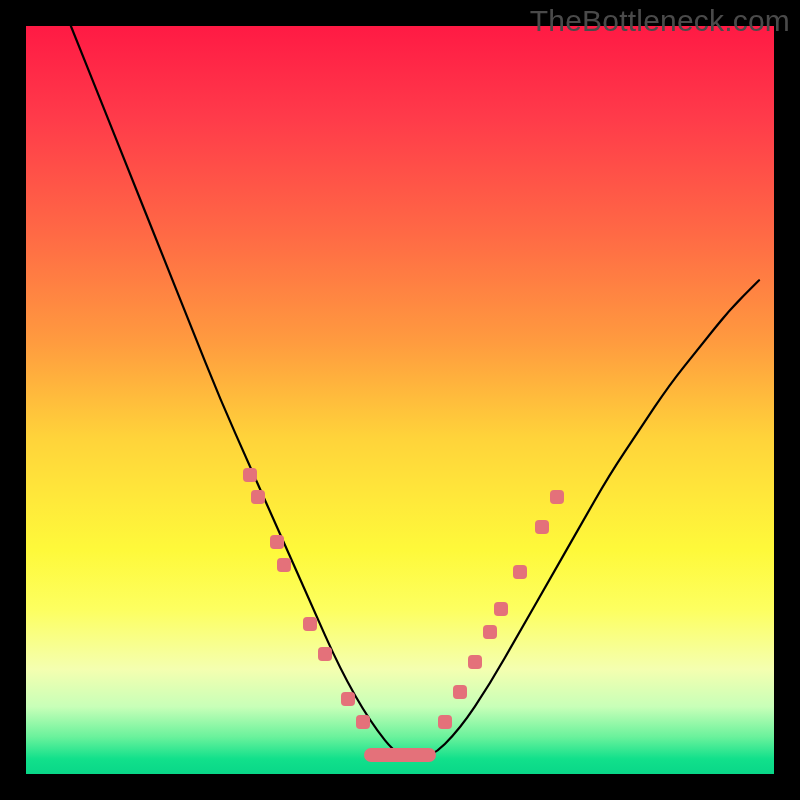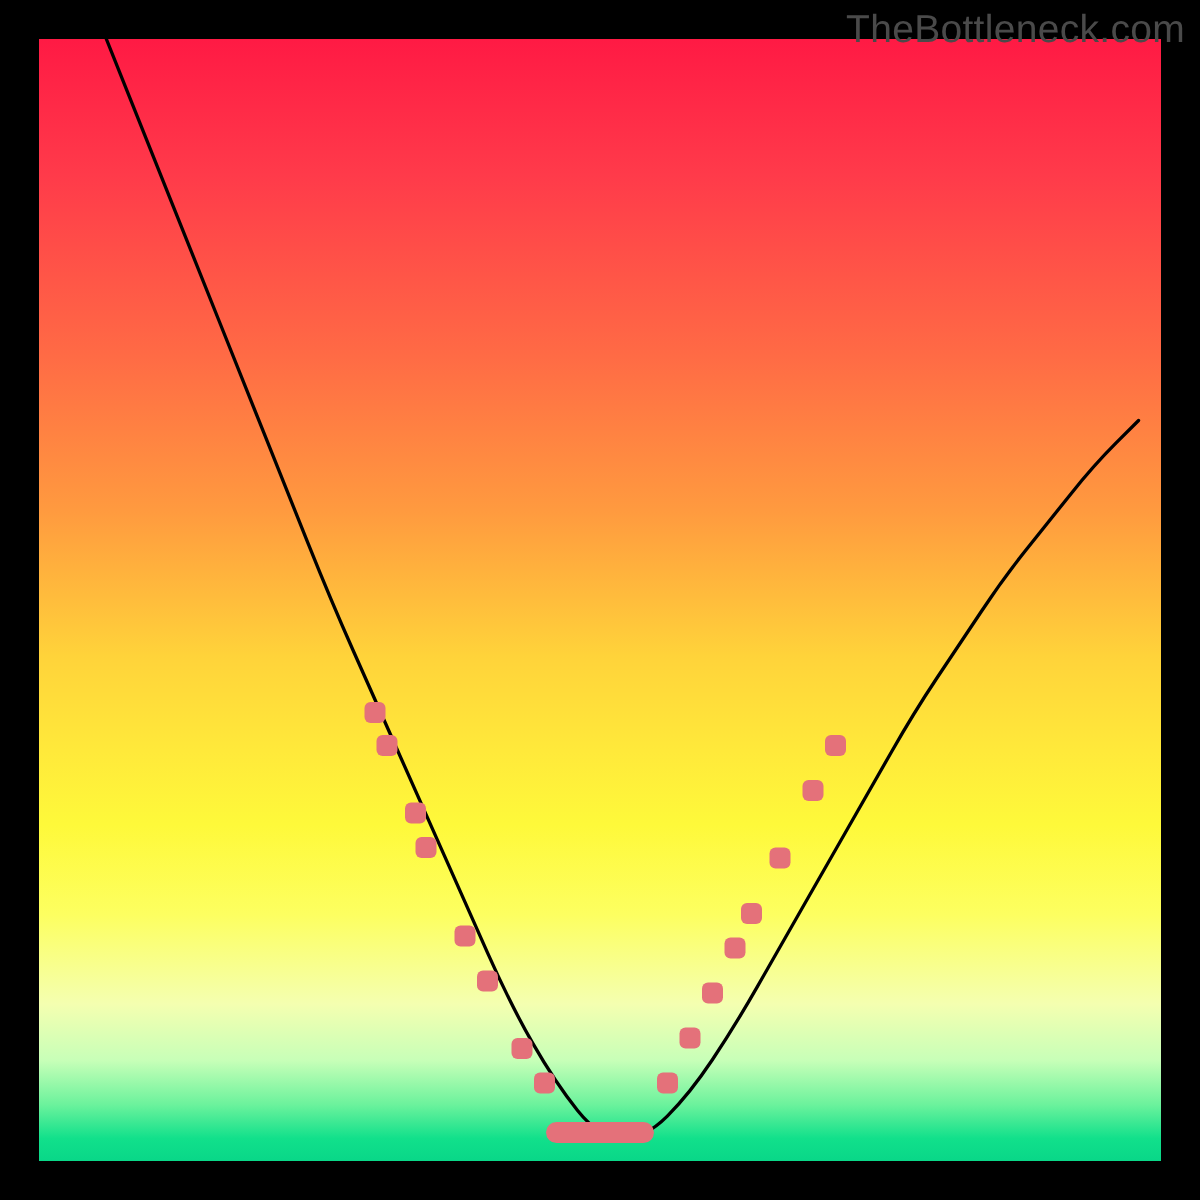--- a/index.html
+++ b/index.html
@@ -40,21 +40,21 @@
       #6bf29c 95%,
       #11e08b 98%,
       #09d788 100%
     );
   }
   .watermark {
     position: absolute;
     top: 4px;
     right: 10px;
     color: #4a4a4a;
-    font-size: 26px;
+    font-size: 30px;
     font-weight: 500;
     letter-spacing: 0.2px;
     user-select: none;
   }
   svg.curve {
     position: absolute;
     inset: 0;
     width: 748px;
     height: 748px;
     pointer-events: none;

